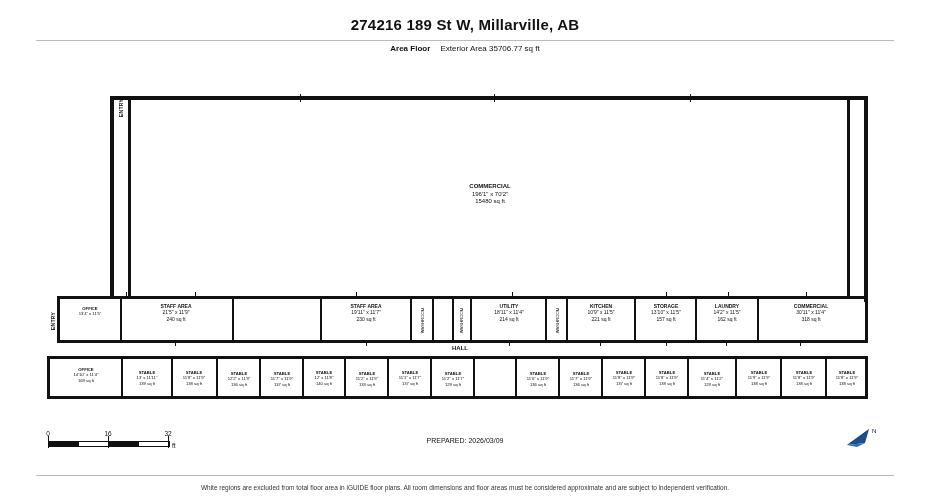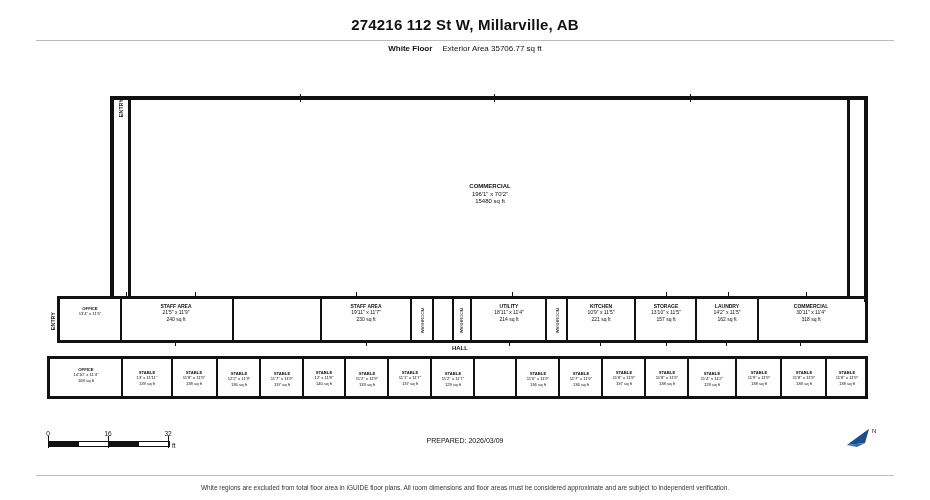--- a/index.html
+++ b/index.html
@@ -65,24 +65,24 @@
   }
   .hall-lbl{position:absolute;font-size:6px;font-weight:bold;}
   .entry{position:absolute;font-size:5px;font-weight:bold;letter-spacing:.3px;}
   .tickmark{position:absolute;background:#111;}
 </style>
 </head>
 <body>
 
 <div class="page">
 
-  <div class="title">274216 112 St W, Millarville, AB</div>
+  <div class="title">274216 189 St W, Millarville, AB</div>
   <div class="hdr-rule"></div>
   <div class="subhdr">
-    <b>White Floor</b>
+    <b>Area Floor</b>
     <span>Exterior Area 35706.77 sq ft</span>
   </div>
 
   <div class="plan">
 
     <div class="wall" style="left:110px;top:96px;width:758px;height:4px;"></div>
     <div class="wall" style="left:110px;top:96px;width:4px;height:200px;"></div>
     <div class="wall" style="left:864px;top:96px;width:4px;height:206px;"></div>
     <div class="wall" style="left:128px;top:96px;width:3px;height:200px;"></div>
     <div class="wall" style="left:847px;top:96px;width:3px;height:200px;"></div>

